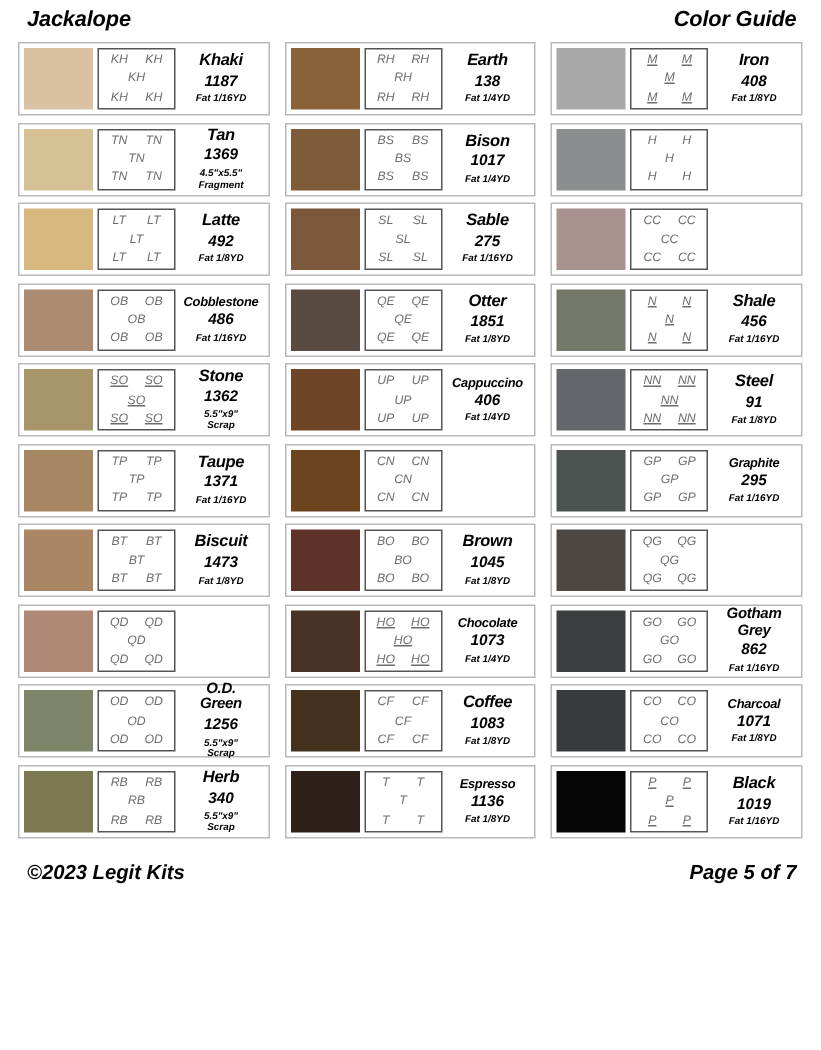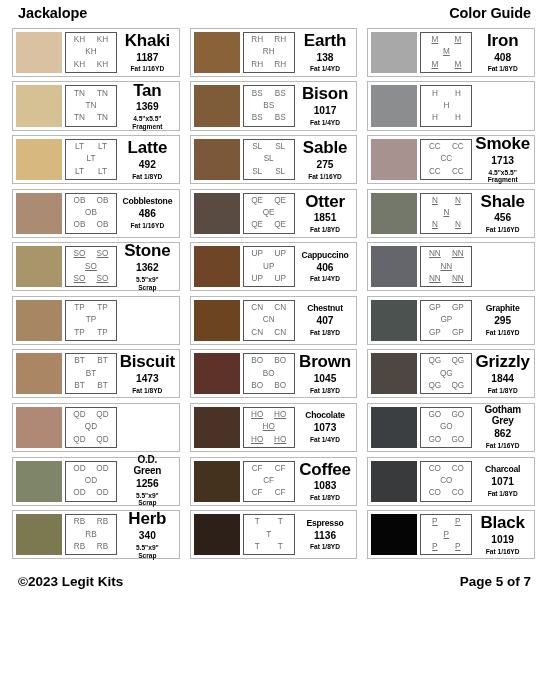--- a/index.html
+++ b/index.html
@@ -7,21 +7,21 @@
     width:547px;height:700px;
     background:#ffffff;
     font-family:"Liberation Sans", sans-serif;
     color:#000;
     overflow:hidden;
   }
   .page{
     width:547px;height:589px;
     box-sizing:border-box;
     padding:0 12px;
-    display:flex;flex-direction:column;
+    display:flex;flex-direction:column;font-style:italic;
   }
   
   .header{
     height:26px;
     display:flex;align-items:center;justify-content:space-between;
     padding:0 4px 0 6px;
     box-sizing:border-box;
   }
   .header .h-left,.header .h-right{
     font-size:14.5px;font-weight:bold;letter-spacing:-0.1px;
@@ -79,21 +79,21 @@
     flex:1;
     min-width:0;
     display:flex;flex-direction:column;
     align-items:center;justify-content:center;
     text-align:center;
     padding-left:2px;
     line-height:1.05;
   }
   .info .nm{
     font-weight:bold;
-    font-size:17px;
+    font-size:11px;
     letter-spacing:-0.2px;
     white-space:nowrap;
   }
   .info .nm.sm{ font-size:8.6px; }
   .info .nm.md{ font-size:10px; }
   .info .num{
     font-weight:bold;
     font-size:10.2px;
     margin-top:3px;
   }
@@ -204,20 +204,25 @@
         </div>
         <div class="card">
           <div class="swatch" style="background: rgb(167, 135, 99);"></div>
           <div class="codebox">
             <div class="c">TP</div>
             <div class="c">TP</div>
             <div class="c mid">TP</div>
             <div class="c">TP</div>
             <div class="c">TP</div>
           </div>
+          <div class="info">
+            <div class="nm">Taupe</div>
+            <div class="num">1371</div>
+            <div class="cut">Fat 1/16YD</div>
+          </div>
         </div>
         <div class="card">
           <div class="swatch" style="background: rgb(171, 134, 101);"></div>
           <div class="codebox">
             <div class="c">BT</div>
             <div class="c">BT</div>
             <div class="c mid">BT</div>
             <div class="c">BT</div>
             <div class="c">BT</div>
           </div>
@@ -348,25 +353,20 @@
         </div>
         <div class="card">
           <div class="swatch" style="background: rgb(109, 68, 32);"></div>
           <div class="codebox">
             <div class="c">CN</div>
             <div class="c">CN</div>
             <div class="c mid">CN</div>
             <div class="c">CN</div>
             <div class="c">CN</div>
           </div>
-          <div class="info">
-            <div class="nm sm">Chestnut</div>
-            <div class="num">407</div>
-            <div class="cut">Fat 1/8YD</div>
-          </div>
         </div>
         <div class="card">
           <div class="swatch" style="background: rgb(93, 50, 41);"></div>
           <div class="codebox">
             <div class="c">BO</div>
             <div class="c">BO</div>
             <div class="c mid">BO</div>
             <div class="c">BO</div>
             <div class="c">BO</div>
           </div>
@@ -450,26 +450,20 @@
         </div>
         <div class="card">
           <div class="swatch" style="background: rgb(168, 146, 143);"></div>
           <div class="codebox">
             <div class="c">CC</div>
             <div class="c">CC</div>
             <div class="c mid">CC</div>
             <div class="c">CC</div>
             <div class="c">CC</div>
           </div>
-          <div class="info">
-            <div class="nm">Smoke</div>
-            <div class="num">1713</div>
-            <div class="cut">4.5"x5.5"
-Fragment</div>
-          </div>
         </div>
         <div class="card">
           <div class="swatch" style="background: rgb(116, 120, 106);"></div>
           <div class="codebox">
             <div class="c ul">N</div>
             <div class="c ul">N</div>
             <div class="c ul mid">N</div>
             <div class="c ul">N</div>
             <div class="c ul">N</div>
           </div>
@@ -481,20 +475,25 @@
         </div>
         <div class="card">
           <div class="swatch" style="background: rgb(100, 102, 107);"></div>
           <div class="codebox">
             <div class="c ul">NN</div>
             <div class="c ul">NN</div>
             <div class="c ul mid">NN</div>
             <div class="c ul">NN</div>
             <div class="c ul">NN</div>
           </div>
+          <div class="info">
+            <div class="nm">Steel</div>
+            <div class="num">91</div>
+            <div class="cut">Fat 1/8YD</div>
+          </div>
         </div>
         <div class="card">
           <div class="swatch" style="background: rgb(75, 82, 80);"></div>
           <div class="codebox">
             <div class="c">GP</div>
             <div class="c">GP</div>
             <div class="c mid">GP</div>
             <div class="c">GP</div>
             <div class="c">GP</div>
           </div>
@@ -505,25 +504,20 @@
           </div>
         </div>
         <div class="card">
           <div class="swatch" style="background: rgb(77, 70, 65);"></div>
           <div class="codebox">
             <div class="c">QG</div>
             <div class="c">QG</div>
             <div class="c mid">QG</div>
             <div class="c">QG</div>
             <div class="c">QG</div>
-          </div>
-          <div class="info">
-            <div class="nm">Grizzly</div>
-            <div class="num">1844</div>
-            <div class="cut">Fat 1/8YD</div>
           </div>
         </div>
         <div class="card">
           <div class="swatch" style="background: rgb(59, 63, 65);"></div>
           <div class="codebox">
             <div class="c">GO</div>
             <div class="c">GO</div>
             <div class="c mid">GO</div>
             <div class="c">GO</div>
             <div class="c">GO</div>

